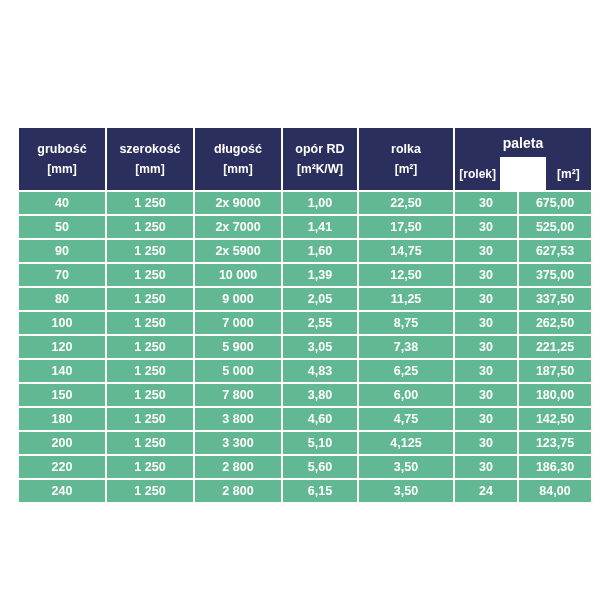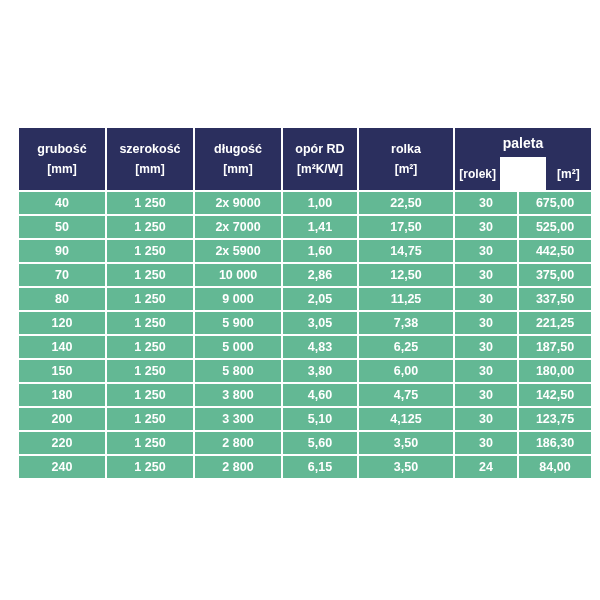--- a/index.html
+++ b/index.html
@@ -192,62 +192,71 @@
           <td class="data-cell">30</td>
           <td class="data-cell">525,00</td>
         </tr>
         <tr>
           <td class="data-cell">90</td>
           <td class="data-cell">1 250</td>
           <td class="data-cell">2x 5900</td>
           <td class="data-cell">1,60</td>
           <td class="data-cell">14,75</td>
           <td class="data-cell">30</td>
-          <td class="data-cell">442,50</td>
+          <td class="data-cell">627,53</td>
         </tr>
         <tr>
           <td class="data-cell">70</td>
           <td class="data-cell">1 250</td>
           <td class="data-cell">10 000</td>
-          <td class="data-cell">2,86</td>
+          <td class="data-cell">1,39</td>
           <td class="data-cell">12,50</td>
           <td class="data-cell">30</td>
           <td class="data-cell">375,00</td>
         </tr>
         <tr>
           <td class="data-cell">80</td>
           <td class="data-cell">1 250</td>
           <td class="data-cell">9 000</td>
           <td class="data-cell">2,05</td>
           <td class="data-cell">11,25</td>
           <td class="data-cell">30</td>
           <td class="data-cell">337,50</td>
         </tr>
         <tr>
+          <td class="data-cell">100</td>
+          <td class="data-cell">1 250</td>
+          <td class="data-cell">7 000</td>
+          <td class="data-cell">2,55</td>
+          <td class="data-cell">8,75</td>
+          <td class="data-cell">30</td>
+          <td class="data-cell">262,50</td>
+        </tr>
+        <tr>
           <td class="data-cell">120</td>
           <td class="data-cell">1 250</td>
           <td class="data-cell">5 900</td>
           <td class="data-cell">3,05</td>
           <td class="data-cell">7,38</td>
           <td class="data-cell">30</td>
           <td class="data-cell">221,25</td>
         </tr>
         <tr>
           <td class="data-cell">140</td>
           <td class="data-cell">1 250</td>
           <td class="data-cell">5 000</td>
           <td class="data-cell">4,83</td>
           <td class="data-cell">6,25</td>
           <td class="data-cell">30</td>
           <td class="data-cell">187,50</td>
         </tr>
         <tr>
           <td class="data-cell">150</td>
           <td class="data-cell">1 250</td>
-          <td class="data-cell">5 800</td>
+          <td class="data-cell">7 800</td>
           <td class="data-cell">3,80</td>
           <td class="data-cell">6,00</td>
           <td class="data-cell">30</td>
           <td class="data-cell">180,00</td>
         </tr>
         <tr>
           <td class="data-cell">180</td>
           <td class="data-cell">1 250</td>
           <td class="data-cell">3 800</td>
           <td class="data-cell">4,60</td>

